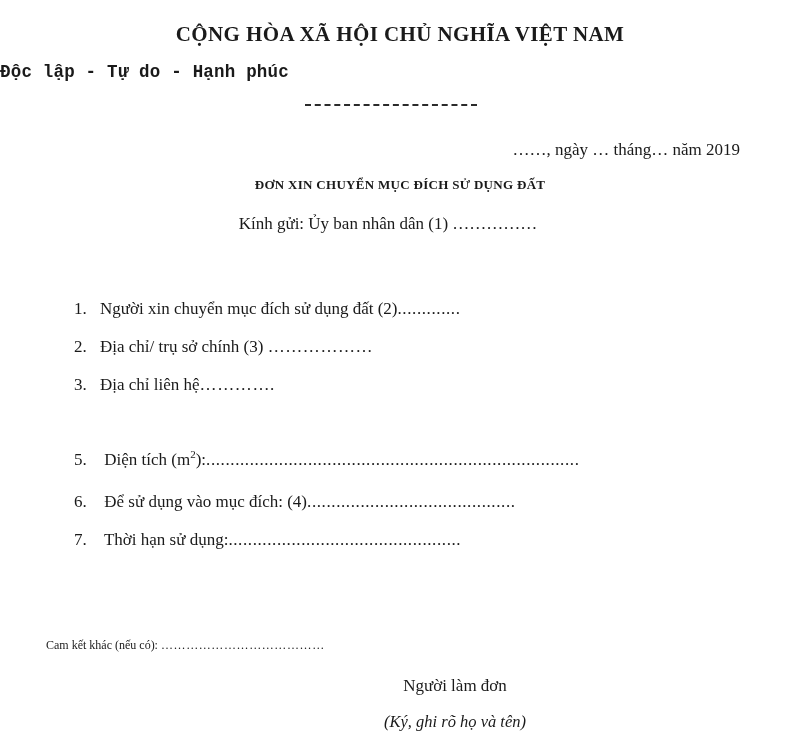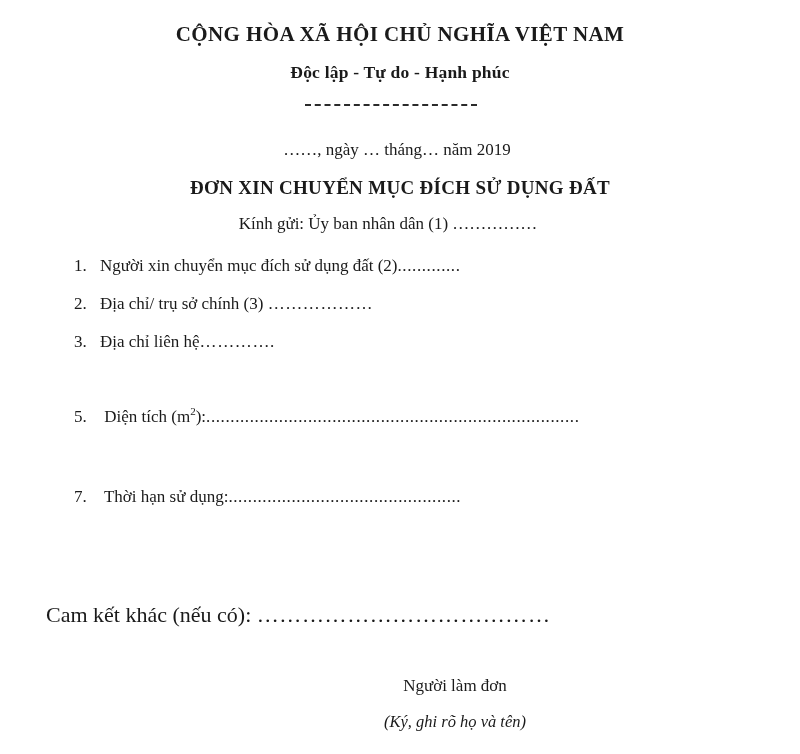--- a/index.html
+++ b/index.html
@@ -30,75 +30,75 @@
     font-weight: bold;
     font-size: 21px;
     letter-spacing: 0.4px;
     white-space: nowrap;
   }
   .hdr-motto {
     position: absolute;
     left: 0;
     top: 62px;
     width: 800px;
-    text-align: center;
     font-weight: bold;
     font-size: 17.5px;
     letter-spacing: 0.2px;
     white-space: nowrap;
+    font-family: Liberation Mono, monospace;
   }
   .hdr-rule {
     position: absolute;
     left: 305px;
     top: 104px;
     width: 172px;
     height: 0;
     border-top: 2px dashed #2b2b2b;
   }
 
   
   .date-line {
     position: absolute;
     left: 0;
     top: 140px;
     width: 740px;
-    text-align: center;
-    font-size: 17px;
-    white-space: nowrap;
-    padding-left: 27px;
+    text-align: right;
+    font-size: 17px;
+    white-space: nowrap;
   }
 
   
   .doc-title {
     position: absolute;
     left: 0;
     top: 177px;
     width: 800px;
     text-align: center;
     font-weight: bold;
-    font-size: 19px;
+    font-size: 13px;
     letter-spacing: 0.3px;
     white-space: nowrap;
   }
   .addressee {
     position: absolute;
     left: 0;
     top: 214px;
     width: 776px;
     text-align: center;
     font-size: 17px;
     white-space: nowrap;
   }
 
   
   .item {
     position: absolute;
     left: 74px;
     font-size: 17px;
     white-space: nowrap;
+    margin-top: 43px;
   }
   .item .num {
     display: inline-block;
     width: 26px;
     text-align: left;
   }
   .item .txt {
     display: inline;
   }
   .dots {
@@ -129,22 +129,22 @@
   }
   .item-para .num {
     display: inline-block;
     width: 26px;
   }
 
   
   .other-commit {
     position: absolute;
     left: 46px;
-    top: 602px;
-    font-size: 22px;
+    top: 638px;
+    font-size: 12px;
     white-space: nowrap;
     font-family: Liberation Serif, serif;
   }
 
   
   .sig-title {
     position: absolute;
     left: 315px;
     top: 676px;
     width: 280px;
@@ -191,20 +191,23 @@
 
   <div class="item" style="top:332px;">
     <span class="num">3.</span><span class="txt">Địa chỉ liên hệ</span><span class="dots">………….</span>
   </div>
 
 
   <div class="item" style="top:407px;">
     <span class="num">5.</span><span class="txt"> Diện tích (m</span><sup class="unit">2</sup><span class="txt">):</span><span class="dots">.............................................................................</span>
   </div>
 
+  <div class="item" style="top:449px;">
+    <span class="num">6.</span><span class="txt">  Để sử dụng vào mục đích: (4)</span><span class="dots">...........................................</span>
+  </div>
 
   <div class="item" style="top:487px;">
     <span class="num">7.</span><span class="txt"> Thời hạn sử dụng:</span><span class="dots">................................................</span>
   </div>
 
 
   <div class="other-commit">
     <span>Cam kết khác (nếu có): </span><span class="dots">…………………………………</span>
   </div>
 

